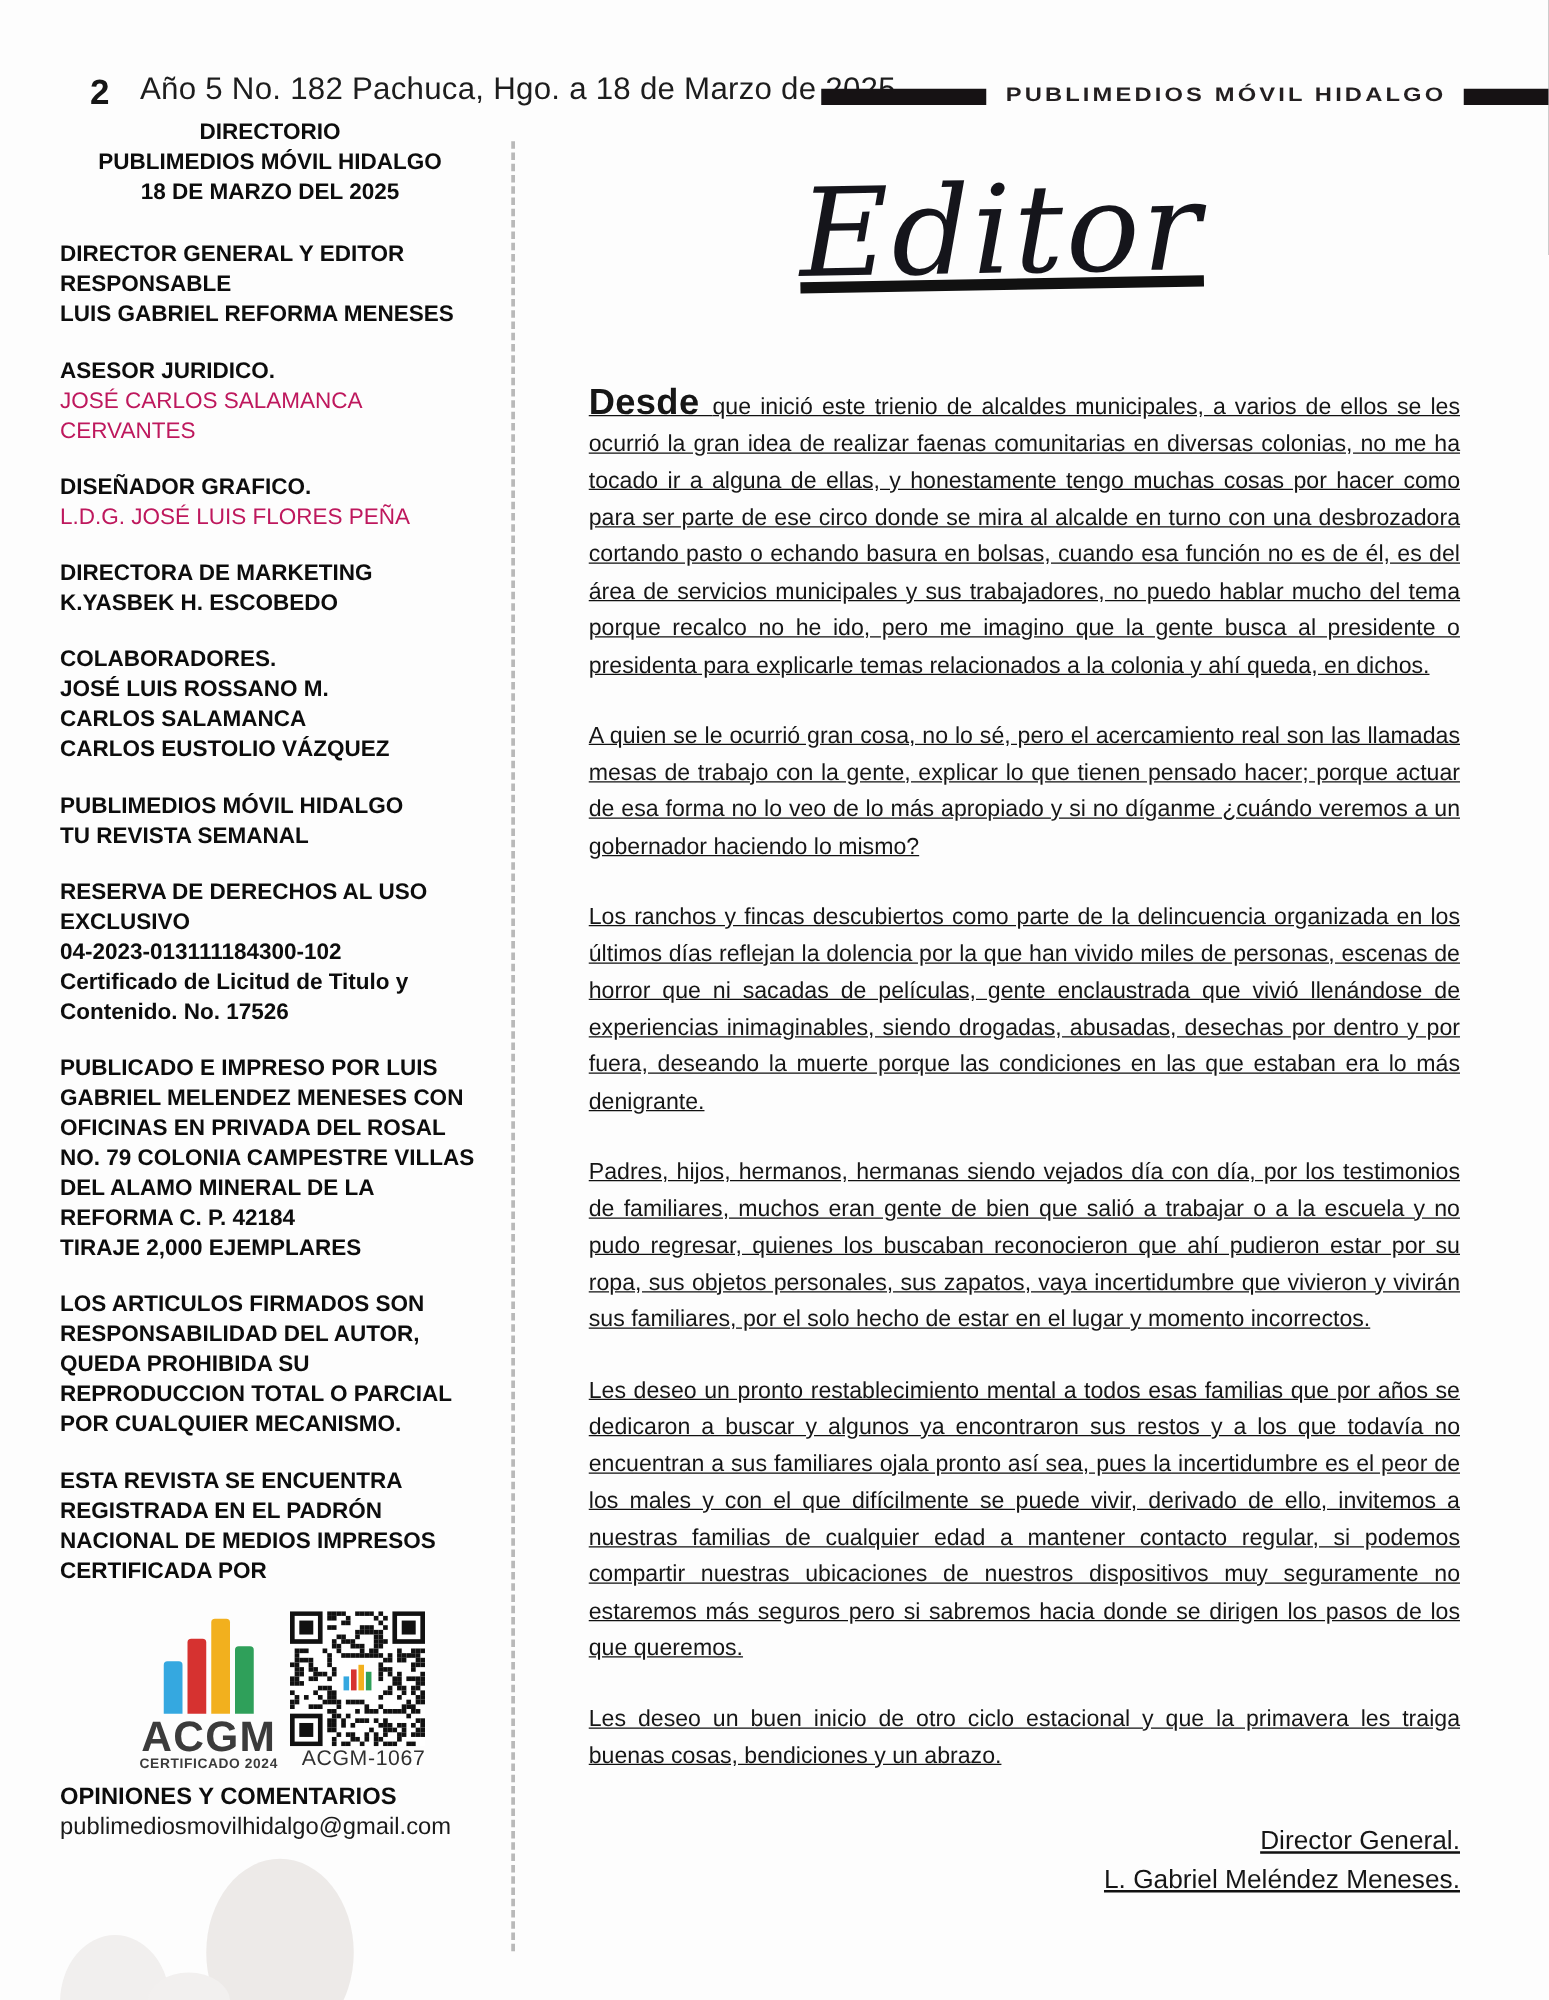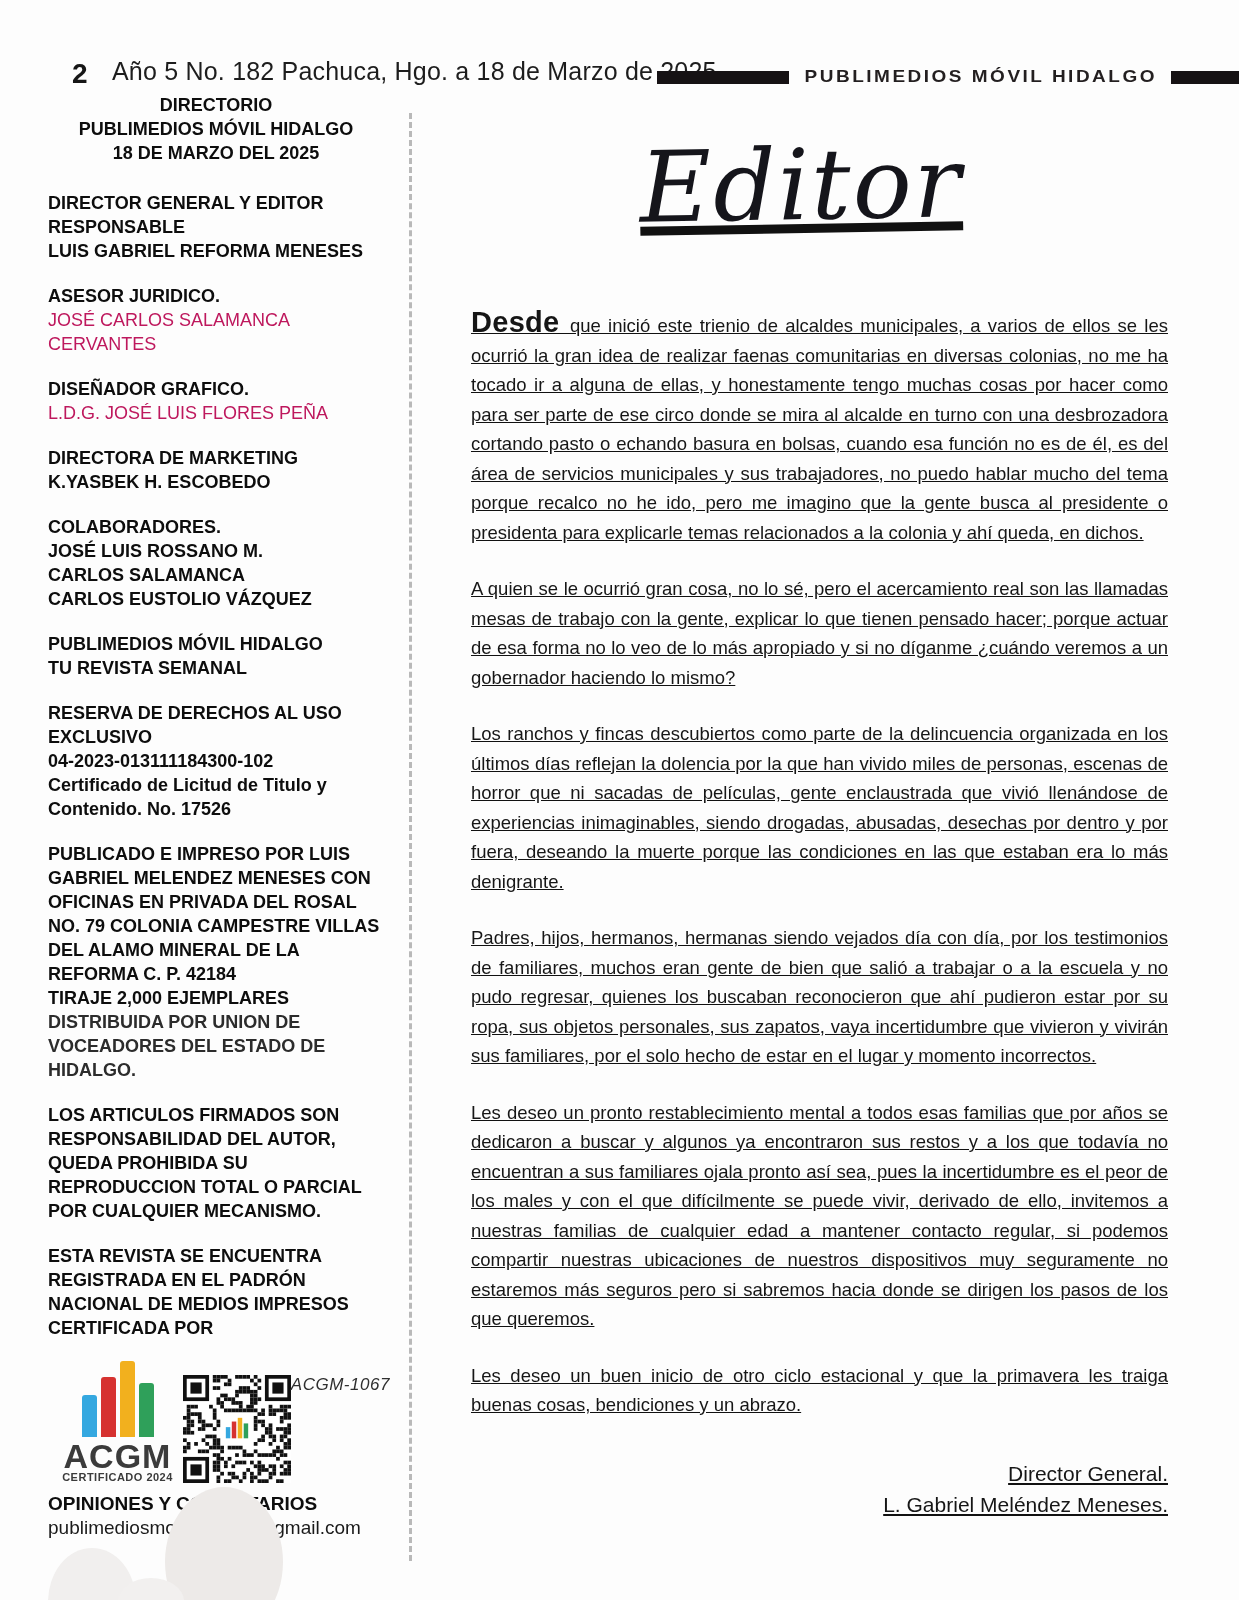--- a/index.html
+++ b/index.html
@@ -33,21 +33,21 @@
   .sb-line.bold{font-weight:bold;}
   .sb-line.semi{font-weight:bold;color:#2c2c2c;}
   .sb-line.normal{font-weight:normal;color:#be185d;}
   
   .logo-row{display:flex;align-items:flex-end;justify-content:center;margin:4px 0 10px 20px;}
   .acgm{display:flex;flex-direction:column;align-items:center;margin-right:10px;}
   .acgm-bars{display:flex;align-items:flex-end;gap:4px;height:76px;}
   .acgm-bar{width:15px;border-radius:3px 3px 0 0;}
   .acgm-name{font-size:34px;font-weight:bold;letter-spacing:1px;color:#3b3b3b;line-height:30px;margin-top:4px;}
   .acgm-cert{font-size:11px;font-weight:bold;color:#3b3b3b;letter-spacing:0.5px;}
-  .qr-wrap{display:flex;flex-direction:row;align-items:flex-start;font-style:italic;}
+  .qr-wrap{display:flex;flex-direction:column;align-items:flex-end;}
   .qr-wrap svg{width:108px;height:108px;}
   .qr-label{font-size:17px;color:#2f2f2f;margin-top:0px;letter-spacing:0.5px;}
   .contact{margin-left:8px;margin-top:8px;}
   .contact-title{font-weight:bold;font-size:19px;color:#0d0d0d;}
   .contact-email{font-size:19px;color:#1a1a1a;margin-top:2px;}
   
   .main{position:absolute;left:434px;top:110px;width:734px;text-decoration:underline;}
   .editor-title{
     text-align:center;
     font-family:"DejaVu Serif", serif;
@@ -119,21 +119,20 @@
           <div class="sb-line bold">TU REVISTA SEMANAL</div>
         </div>
         <div class="sb-section">
           <div class="sb-line bold">RESERVA DE DERECHOS AL USO EXCLUSIVO</div>
           <div class="sb-line bold">04-2023-013111184300-102</div>
           <div class="sb-line bold">Certificado de Licitud de Titulo y Contenido. No. 17526</div>
         </div>
         <div class="sb-section">
           <div class="sb-line bold">PUBLICADO E IMPRESO POR LUIS GABRIEL MELENDEZ MENESES CON OFICINAS EN PRIVADA DEL ROSAL NO. 79 COLONIA CAMPESTRE VILLAS DEL ALAMO MINERAL DE LA REFORMA C. P. 42184</div>
           <div class="sb-line bold">TIRAJE 2,000 EJEMPLARES</div>
-          <div class="sb-line semi">DISTRIBUIDA POR UNION DE VOCEADORES DEL ESTADO DE HIDALGO.</div>
         </div>
         <div class="sb-section">
           <div class="sb-line bold">LOS ARTICULOS FIRMADOS SON RESPONSABILIDAD DEL AUTOR, QUEDA PROHIBIDA SU REPRODUCCION TOTAL O PARCIAL POR CUALQUIER MECANISMO.</div>
         </div>
         <div class="sb-section">
           <div class="sb-line bold">ESTA REVISTA SE ENCUENTRA REGISTRADA EN EL PADRÓN NACIONAL DE MEDIOS IMPRESOS CERTIFICADA POR</div>
         </div>
       </div>
 
     <div class="logo-row">

